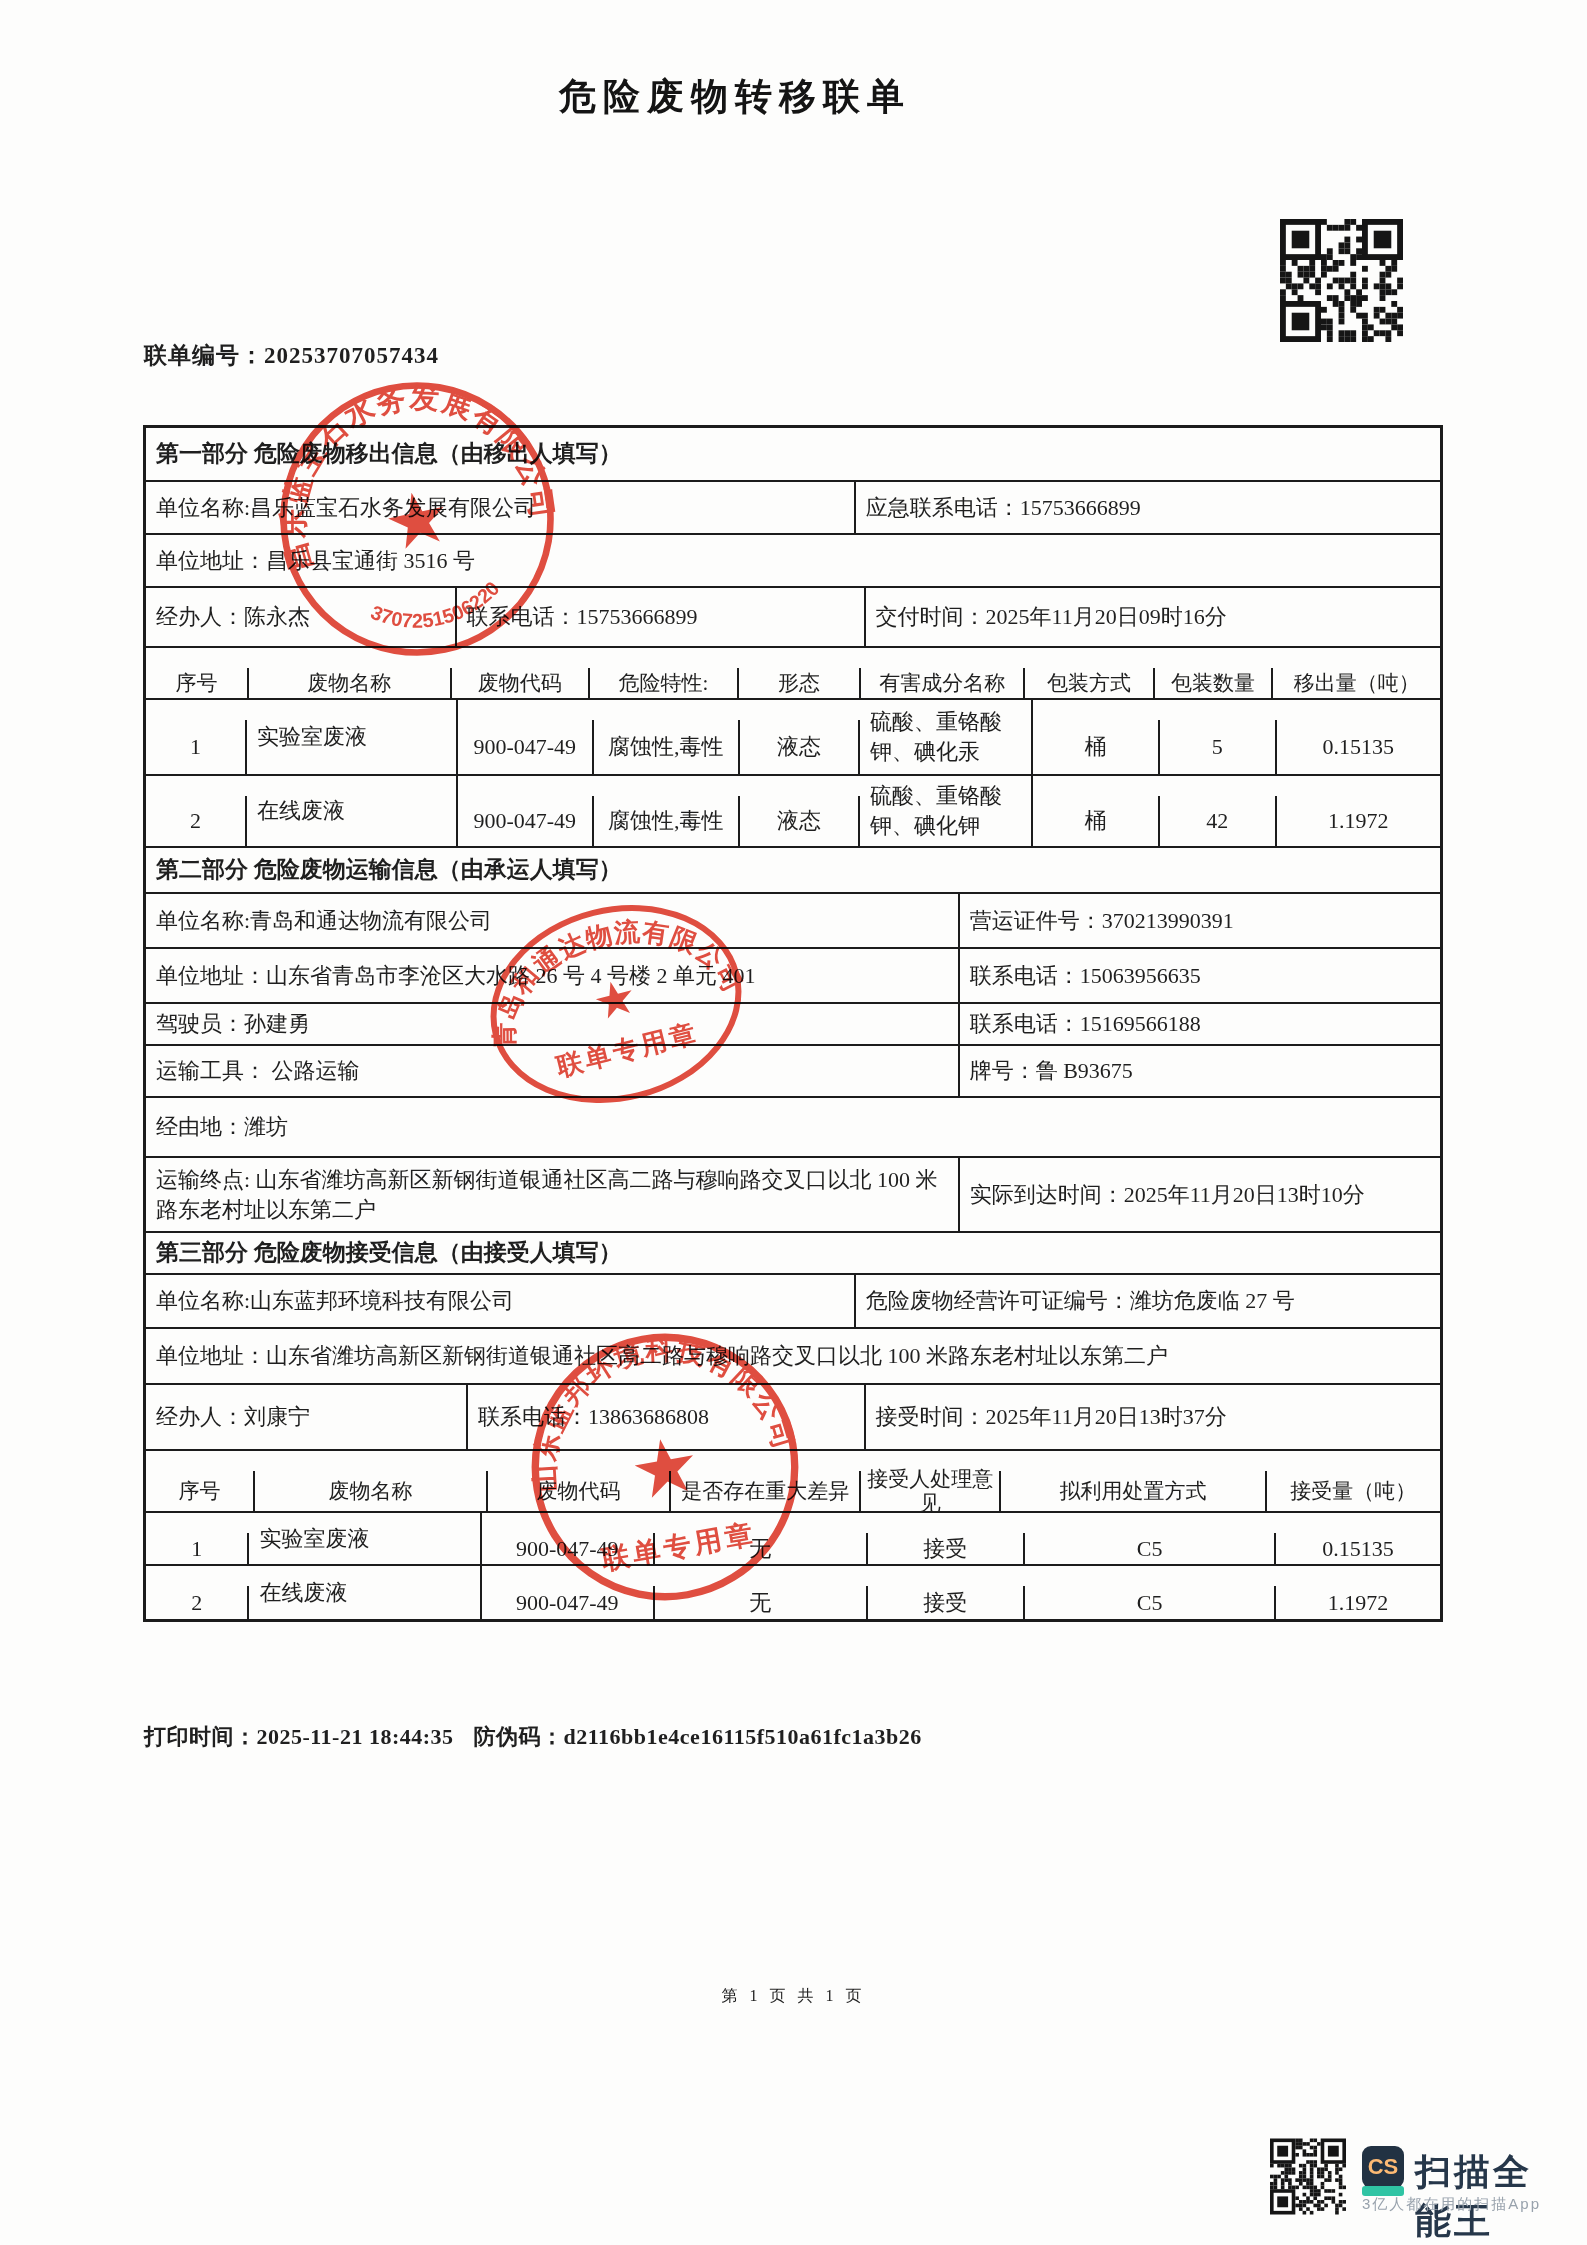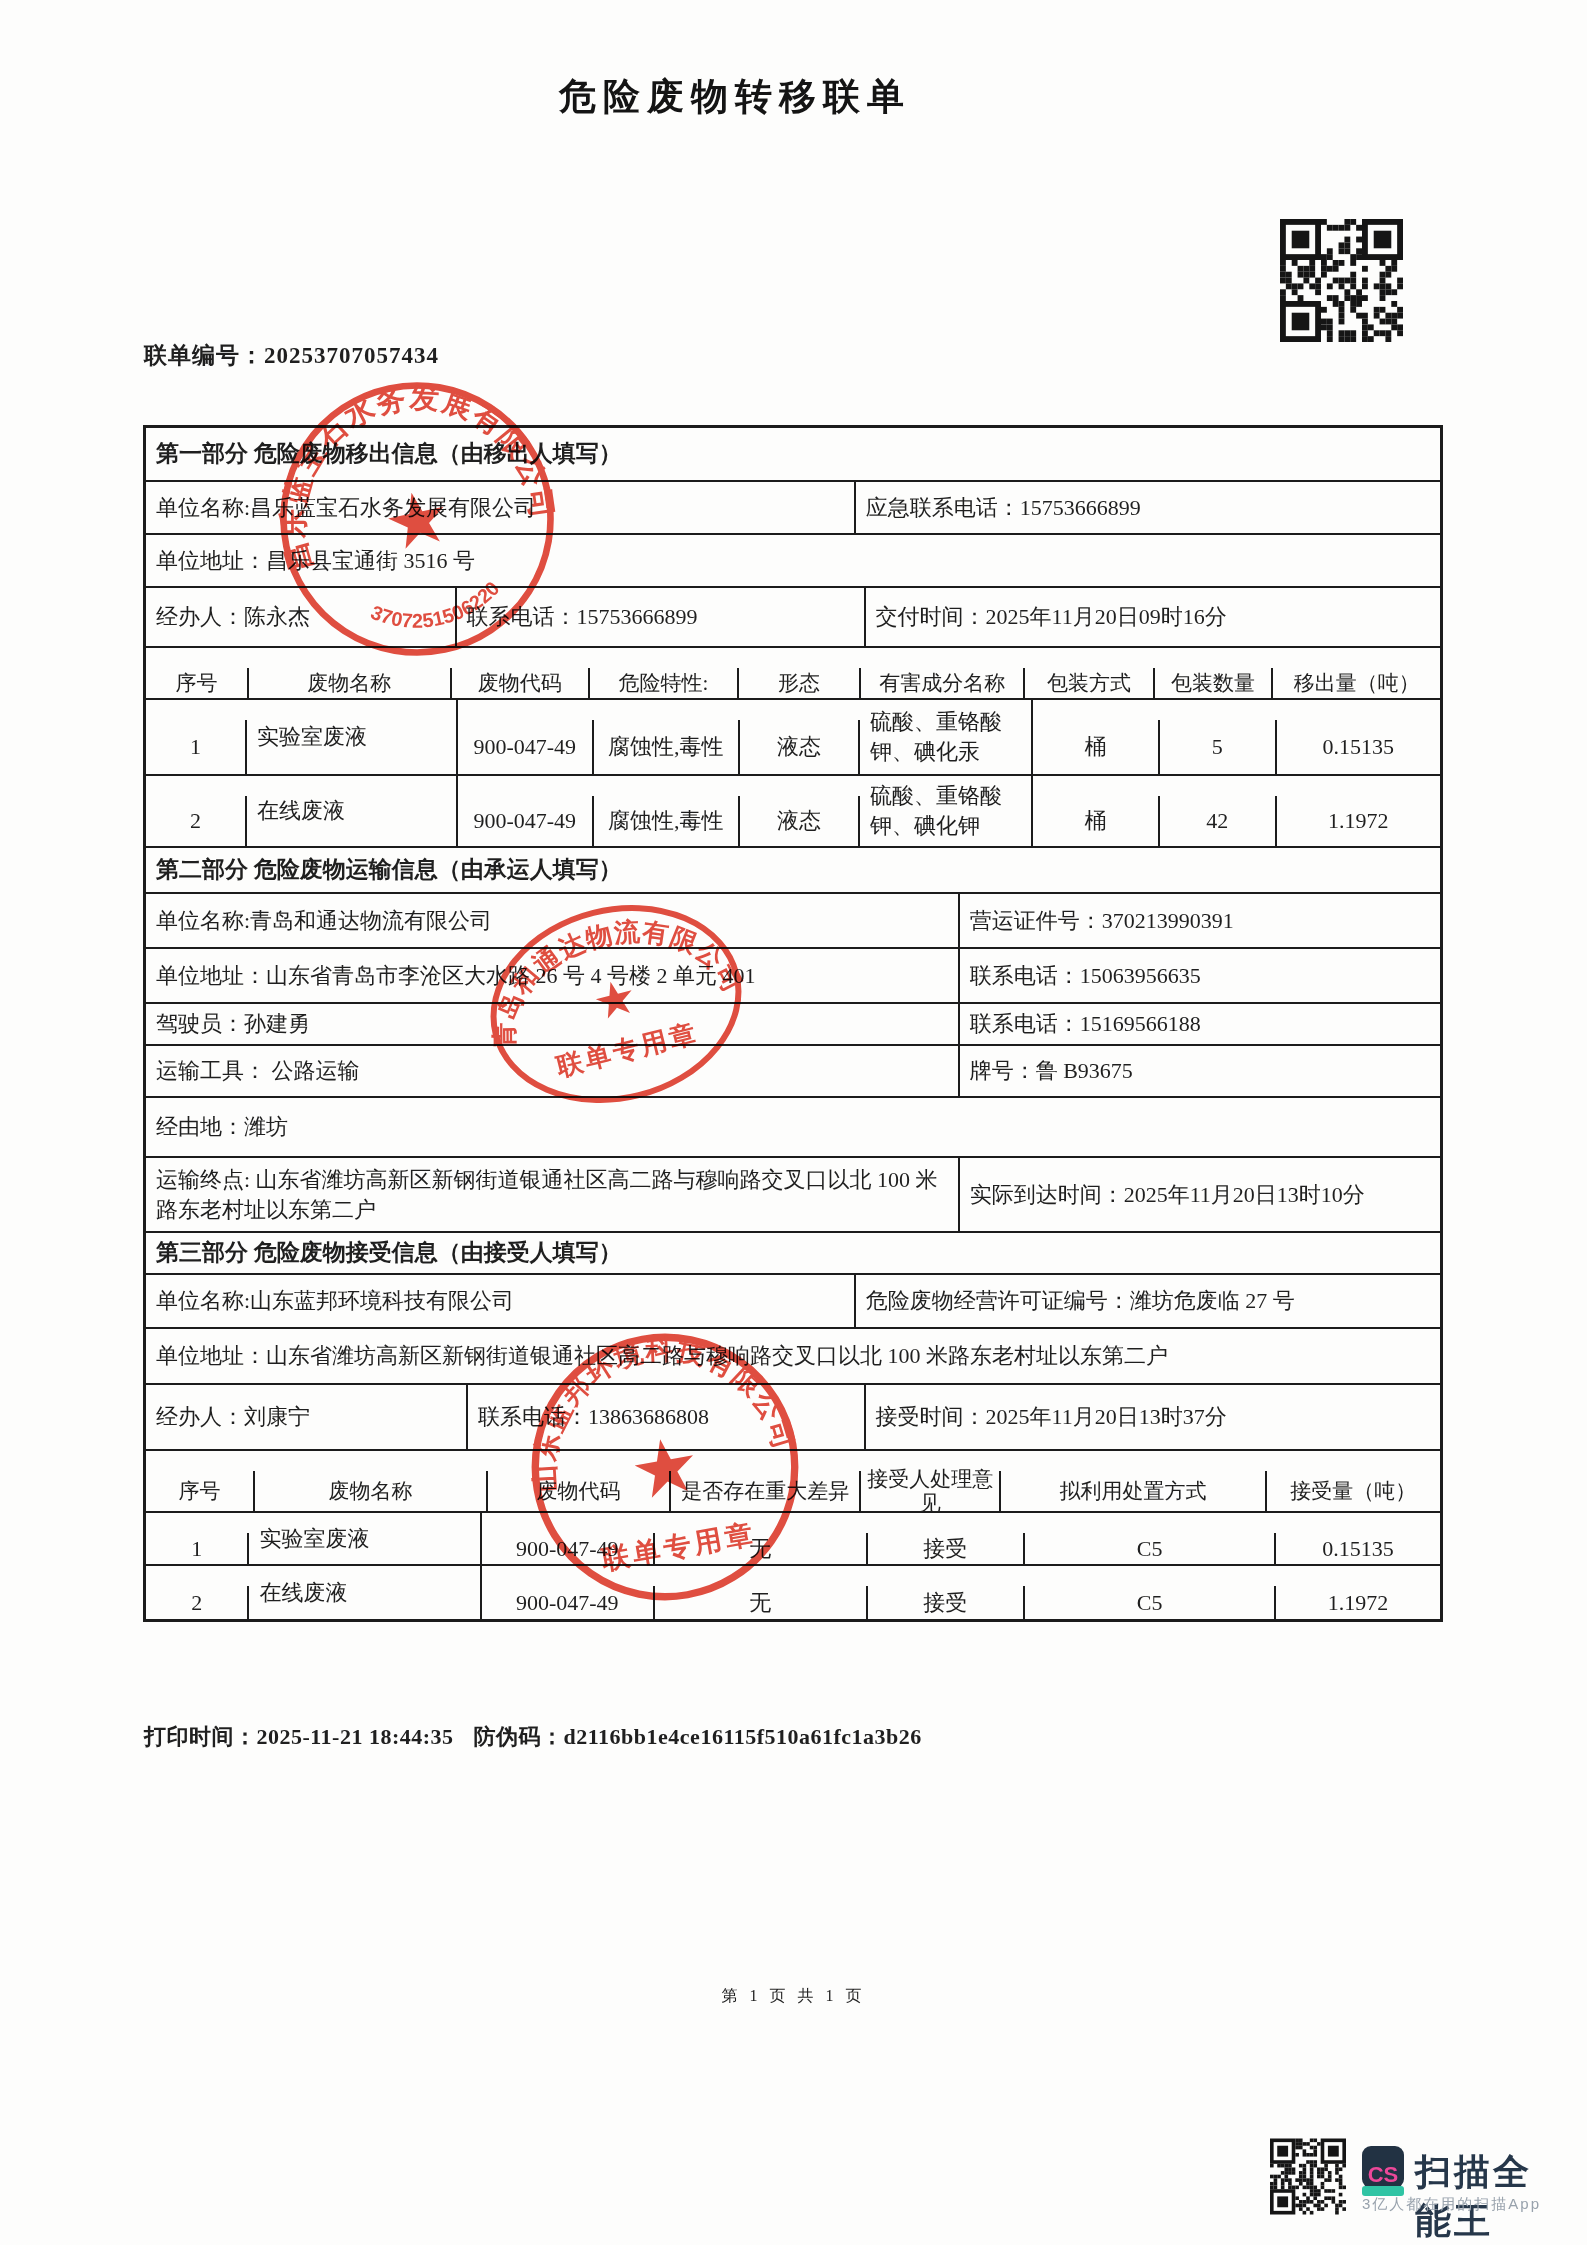--- a/index.html
+++ b/index.html
@@ -33,22 +33,22 @@
   .sec-h{font-weight:700;font-size:23px;}
   .hdr{font-size:21px;line-height:1.15;}
   .stamp{position:absolute;mix-blend-mode:multiply;opacity:.88;}
   .stamp text{fill:#dd3526;font-family:"Liberation Sans","DejaVu Sans",sans-serif;}
   .print-line{position:absolute;left:144px;top:1722px;font-size:22px;font-weight:600;letter-spacing:.5px;}
   .page-num{position:absolute;left:0;top:1986px;width:1587px;text-align:center;font-size:16px;letter-spacing:4px;}
   .cs-block{position:absolute;left:1270px;top:2138px;width:300px;height:80px;}
   .cs-qr{position:absolute;left:0;top:0;width:76px;height:77px;}
   .cs-logo{
     position:absolute;left:92px;top:8px;width:42px;height:42px;border-radius:9px;
-    background:#223243;display:flex;align-items:flex-end;justify-content:center;
-    font-family:"Liberation Sans","DejaVu Sans",sans-serif;font-weight:700;font-size:22px;color:#ec4899;
+    background:#223243;display:flex;align-items:center;justify-content:center;
+    font-family:"Liberation Sans","DejaVu Sans",sans-serif;font-weight:700;font-size:22px;color:#fdba74;
   }
   .cs-logo::after{content:"";position:absolute;left:0;bottom:-8px;width:42px;height:10px;border-radius:3px;background:#30c4a4;}
   .cs-name{position:absolute;left:145px;top:10px;font-size:36px;font-weight:700;color:#26374a;letter-spacing:3px;font-family:"Liberation Sans","DejaVu Sans",sans-serif;}
   .cs-tag{position:absolute;left:92px;top:57px;font-size:15px;color:#98a2ac;letter-spacing:2px;font-family:"Liberation Sans","DejaVu Sans",sans-serif;}
 </style>
 </head>
 <body>
 
 <div>
 

